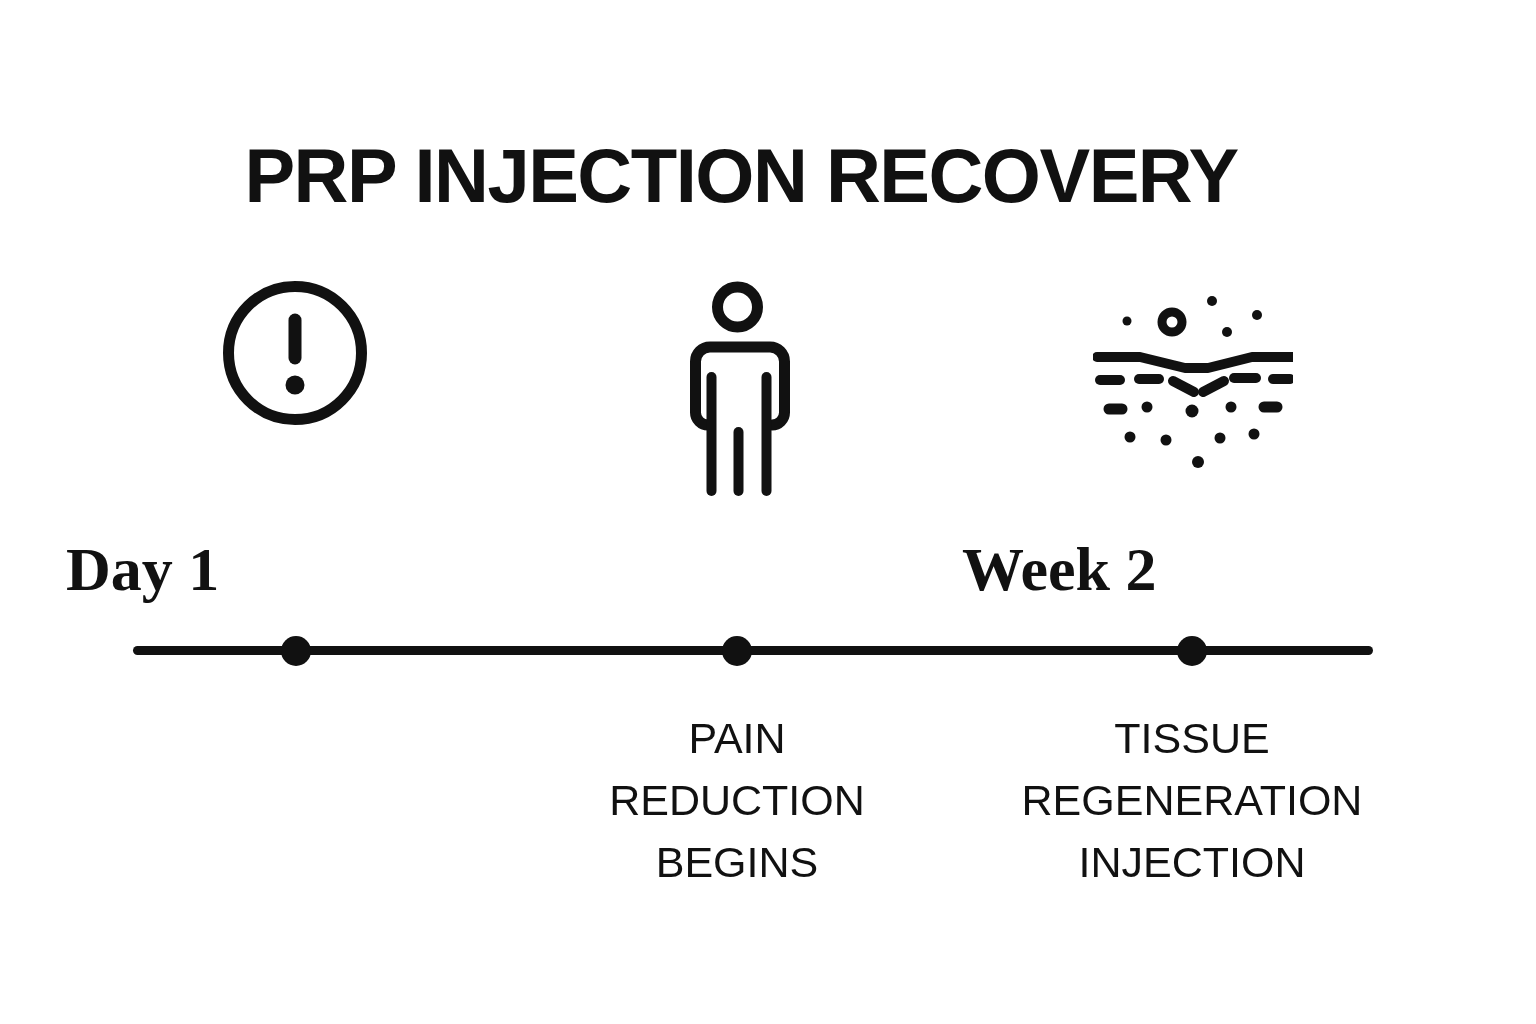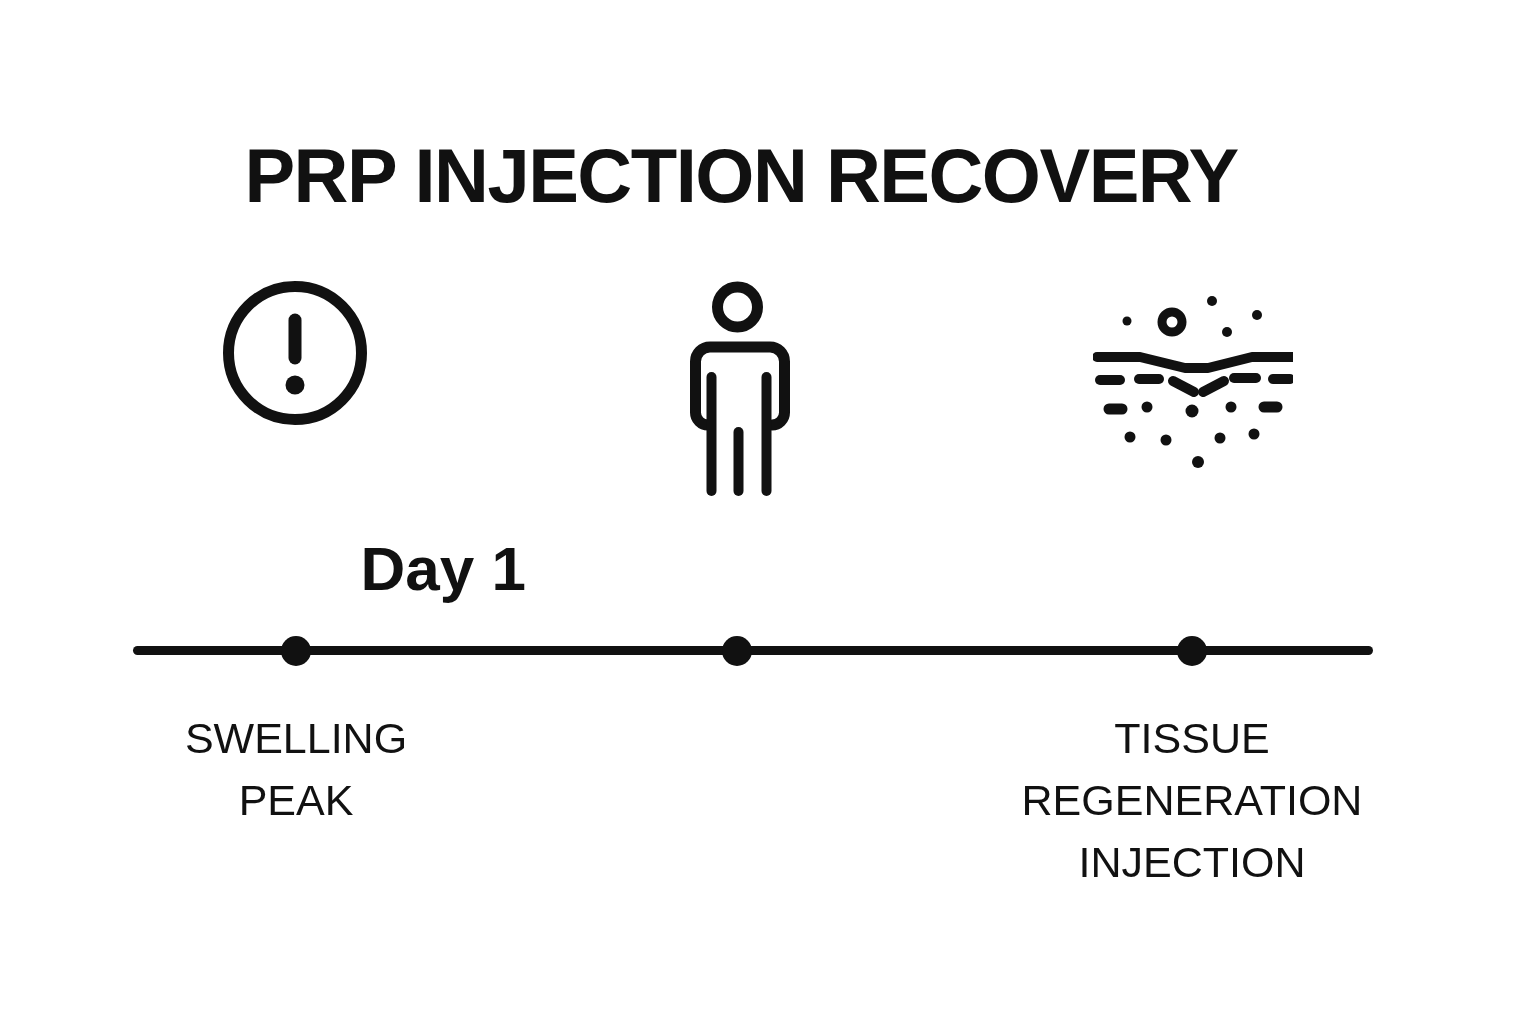--- a/index.html
+++ b/index.html
@@ -27,25 +27,26 @@
   }
   .icon-slot { position: absolute; }
   .icon-slot svg { display: block; }
   .ic-exclaim { left: 215px; top: 273px; }
   .ic-person  { left: 682px; top: 280px; }
   .ic-tissue  { left: 1093px; top: 290px; }
   .time-label {
     position: absolute;
     top: 538px;
     width: 460px;
-    text-align: right;
+    text-align: left;
     font-size: 62px;
     font-weight: 700;
     line-height: 62px;
     white-space: nowrap;
+    font-family: Liberation Serif, serif;
   }
   .desc {
     position: absolute;
     top: 707px;
     width: 460px;
     text-align: center;
     font-size: 43px;
     font-weight: 400;
     line-height: 62px;
     white-space: pre-line;
@@ -84,32 +85,33 @@
   <div class="title">PRP INJECTION RECOVERY</div>
 
   <div class="icon-slot ic-exclaim">
     <svg width="160" height="160" viewBox="0 0 160 160">
       <circle class="stroke" cx="80" cy="80" r="66.5" stroke-width="11"></circle>
       <line x1="80" y1="47" x2="80" y2="85" stroke="#111111" stroke-width="13" stroke-linecap="round"></line>
       <circle class="fillink" cx="80" cy="112" r="9.5"></circle>
     </svg>
   </div>
   <div class="time-label col-1">Day 1</div>
-  <div class="desc col-1">SWELLING
-PEAK</div>
 
   <div class="icon-slot ic-person">
     <svg width="110" height="220" viewBox="0 0 110 220">
       <circle class="stroke" cx="55.5" cy="27" r="20" stroke-width="11"></circle>
       <path class="stroke" stroke-width="11" stroke-linecap="round" d="M 26 145 A 12.5 12.5 0 0 1 13.5 132.5 L 13.5 81.5 A 14.5 14.5 0 0 1 28 67 L 88 67 A 14.5 14.5 0 0 1 102.5 81.5 L 102.5 132.5 A 12.5 12.5 0 0 1 90 145"></path>
       <line x1="29.5" y1="97" x2="29.5" y2="211" stroke="#111111" stroke-width="10" stroke-linecap="round"></line>
       <line x1="84.5" y1="97" x2="84.5" y2="211" stroke="#111111" stroke-width="10" stroke-linecap="round"></line>
       <line x1="56.5" y1="152" x2="56.5" y2="211" stroke="#111111" stroke-width="10" stroke-linecap="round"></line>
     </svg>
   </div>
+  <div class="desc col-2">PAIN
+REDUCTION
+BEGINS</div>
 
   <div class="icon-slot ic-tissue">
     <svg width="200" height="180" viewBox="0 0 200 180">
 
       <circle class="fillink" cx="34" cy="31" r="4.5"></circle>
       <circle class="stroke" cx="79" cy="32" r="10" stroke-width="9"></circle>
       <circle class="fillink" cx="119" cy="11" r="5"></circle>
       <circle class="fillink" cx="134" cy="42" r="5"></circle>
       <circle class="fillink" cx="164" cy="25" r="5"></circle>
 
@@ -131,20 +133,21 @@
       <circle class="fillink" cx="54" cy="117" r="5.5"></circle>
       <circle class="fillink" cx="99" cy="121" r="6.5"></circle>
       <circle class="fillink" cx="138" cy="117" r="5.5"></circle>
       <circle class="fillink" cx="37" cy="147" r="5.5"></circle>
       <circle class="fillink" cx="73" cy="150" r="5.5"></circle>
       <circle class="fillink" cx="127" cy="148" r="5.5"></circle>
       <circle class="fillink" cx="161" cy="144" r="5.5"></circle>
       <circle class="fillink" cx="105" cy="172" r="6"></circle>
     </svg>
   </div>
+  <div class="time-label col-3">Week 2</div>
   <div class="desc col-3">TISSUE
 REGENERATION
 INJECTION</div>
 
   <div class="tl-line"></div>
   <div class="tl-dot dot-1"></div>
   <div class="tl-dot dot-2"></div>
   <div class="tl-dot dot-3"></div>
 
 </div>

